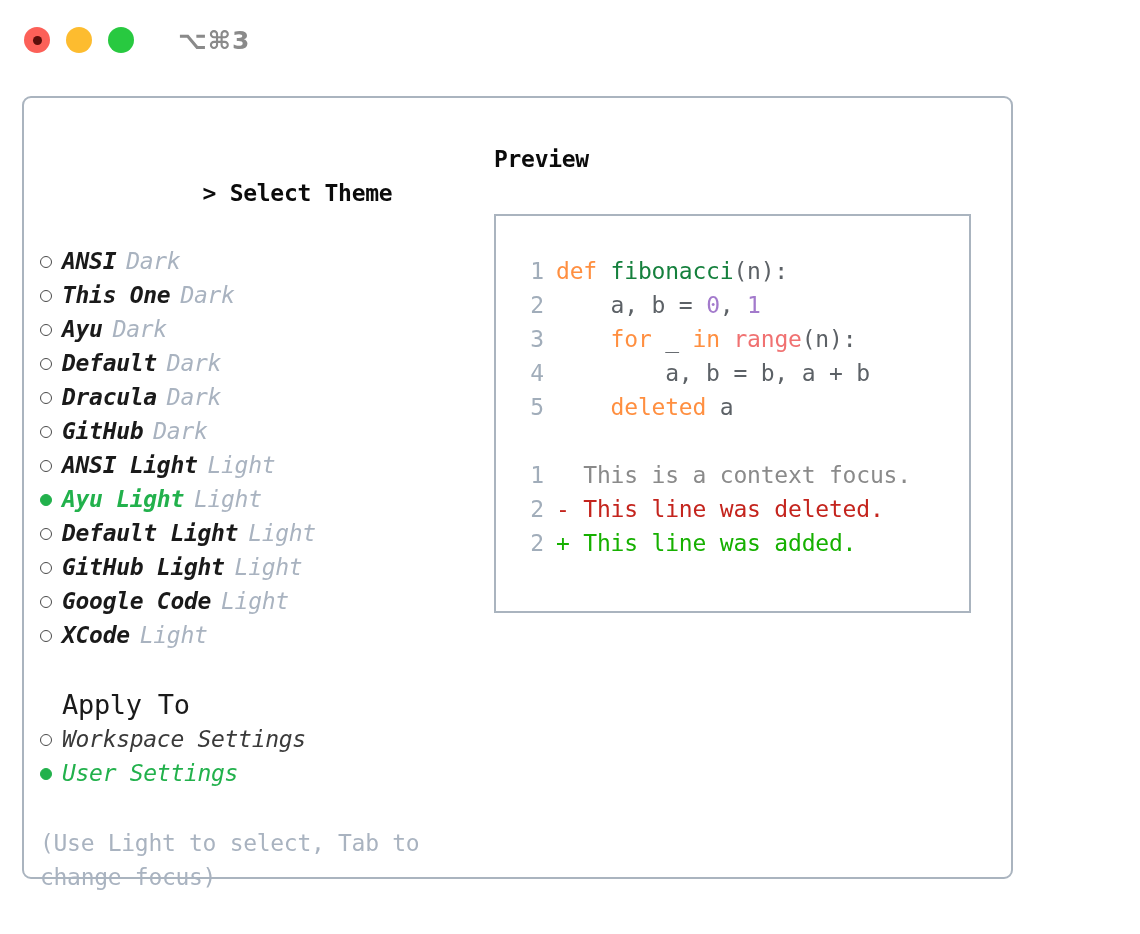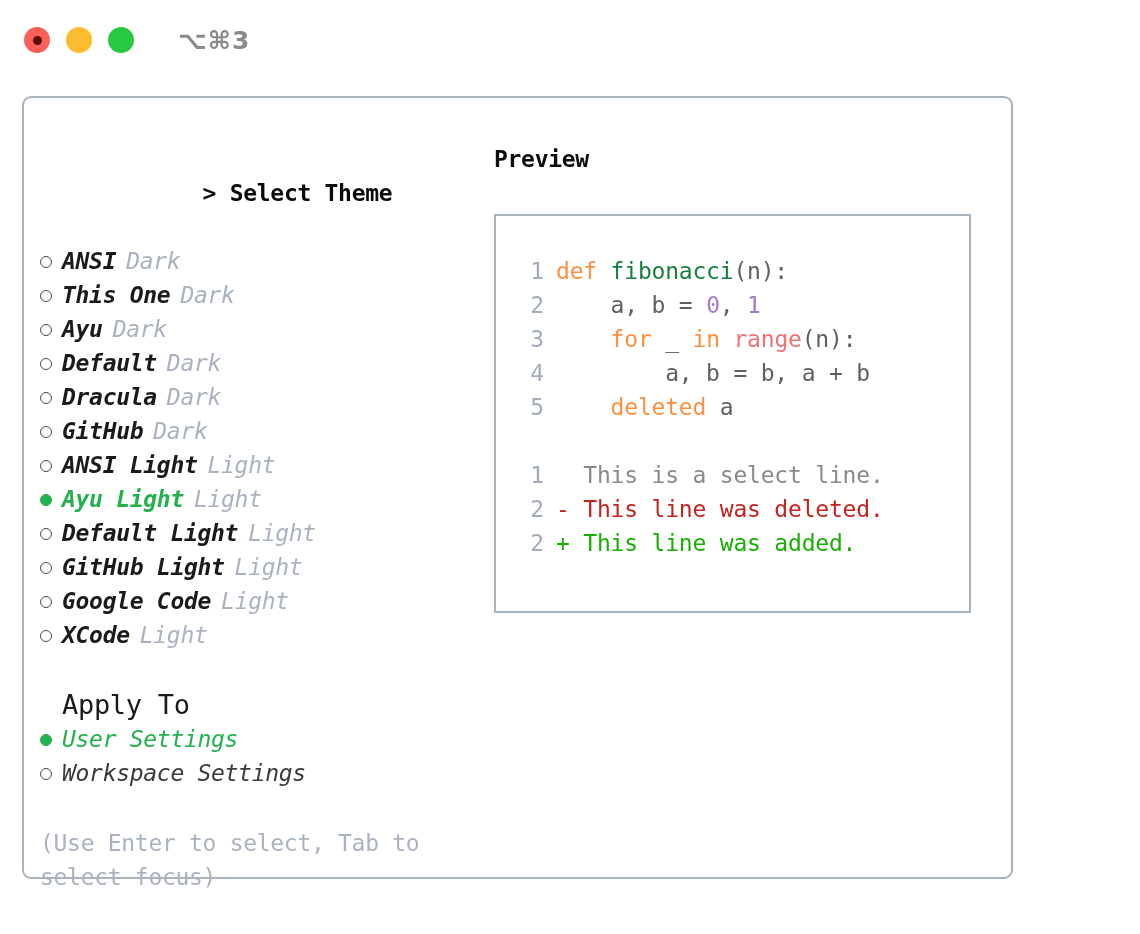--- a/index.html
+++ b/index.html
@@ -251,40 +251,40 @@
               <div class="opt-row selected"><span class="bullet on"><i></i></span><span class="opt-name">Ayu Light</span><span class="opt-tag">Light</span></div>
               <div class="opt-row"><span class="bullet off"><i></i></span><span class="opt-name">Default Light</span><span class="opt-tag">Light</span></div>
               <div class="opt-row"><span class="bullet off"><i></i></span><span class="opt-name">GitHub Light</span><span class="opt-tag">Light</span></div>
               <div class="opt-row"><span class="bullet off"><i></i></span><span class="opt-name">Google Code</span><span class="opt-tag">Light</span></div>
               <div class="opt-row"><span class="bullet off"><i></i></span><span class="opt-name">XCode</span><span class="opt-tag">Light</span></div>
             </div>
 
           <div class="apply-head">Apply To</div>
 
           <div id="apply-list">
+              <div class="opt-row apply-row"><span class="bullet off"><i></i></span><span class="opt-name">Workspace Settings</span></div>
               <div class="opt-row apply-row selected"><span class="bullet on"><i></i></span><span class="opt-name">User Settings</span></div>
-              <div class="opt-row apply-row"><span class="bullet off"><i></i></span><span class="opt-name">Workspace Settings</span></div>
             </div>
 
-          <div class="hint">(Use Enter to select, Tab to select focus)</div>
+          <div class="hint">(Use Light to select, Tab to change focus)</div>
         </div>
 
         <div class="col-right">
           <div class="preview-title">Preview</div>
           <div class="preview-box">
             <div id="code-block">
                 <div class="code-line"><span class="lnum">1</span><span><span class="tok-kw">def </span><span class="tok-fn">fibonacci</span><span class="tok-plain">(n):</span></span></div>
                 <div class="code-line"><span class="lnum">2</span><span><span class="tok-plain">    a, b = </span><span class="tok-num">0</span><span class="tok-plain">, </span><span class="tok-num">1</span></span></div>
                 <div class="code-line"><span class="lnum">3</span><span><span class="tok-plain">    </span><span class="tok-kw">for</span><span class="tok-plain"> _ </span><span class="tok-kw">in</span><span class="tok-plain"> </span><span class="tok-call">range</span><span class="tok-plain">(n):</span></span></div>
                 <div class="code-line"><span class="lnum">4</span><span><span class="tok-plain">        a, b = b, a + b</span></span></div>
                 <div class="code-line"><span class="lnum">5</span><span><span class="tok-plain">    </span><span class="tok-kw">deleted</span><span class="tok-plain"> a</span></span></div>
               </div>
             <div class="spacer"></div>
             <div id="diff-block">
-                <div class="code-line"><span class="lnum">1</span><span class="diff-ctx">  </span><span class="diff-ctx">This is a select line.</span></div>
+                <div class="code-line"><span class="lnum">1</span><span class="diff-ctx">  </span><span class="diff-ctx">This is a context focus.</span></div>
                 <div class="code-line"><span class="lnum">2</span><span class="diff-del">- </span><span class="diff-del">This line was deleted.</span></div>
                 <div class="code-line"><span class="lnum">2</span><span class="diff-add">+ </span><span class="diff-add">This line was added.</span></div>
               </div>
           </div>
         </div>
 
       </div>
     </div>
   </div>
 </div>

